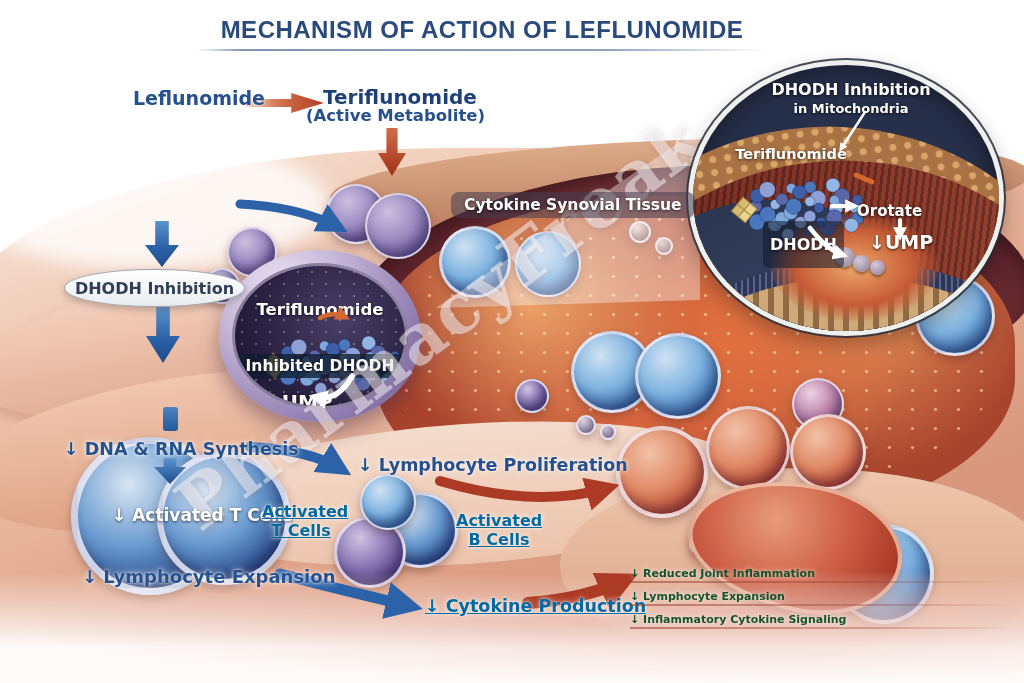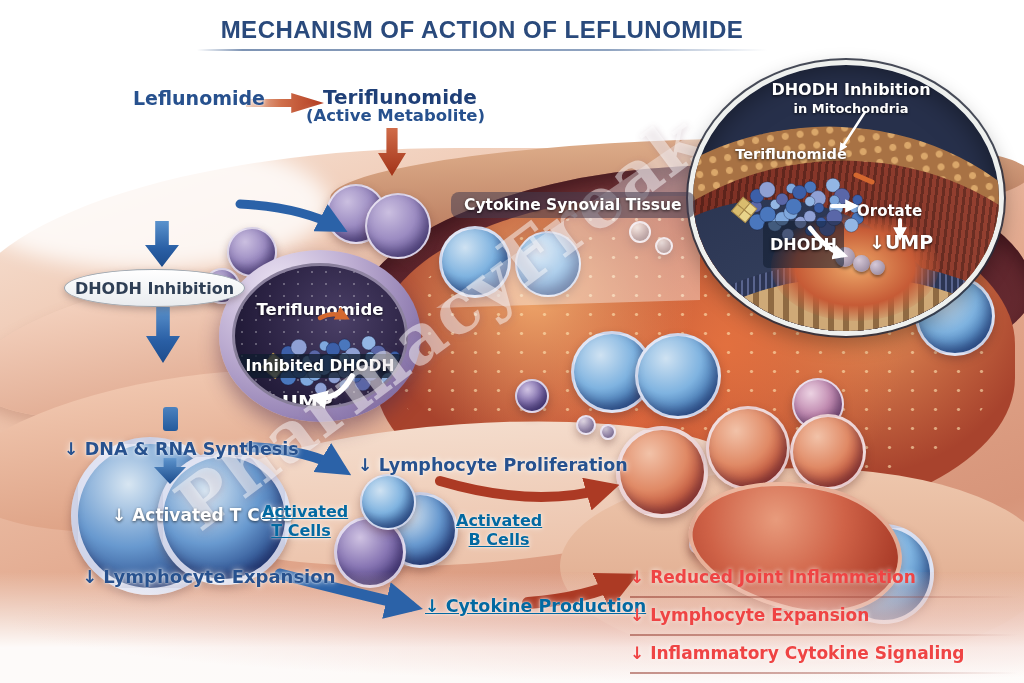--- a/index.html
+++ b/index.html
@@ -154,22 +154,22 @@
   .l-dna { left:64px; top:439px; font-size:17.5px; }
   .l-tover { left:112px; top:505px; font-size:17px; }
   .l-tcells { left:262px; top:502px; width:78px; text-align:center; font-size:16px;
     line-height:1.2; white-space:normal; }
   .l-bcells { left:456px; top:511px; width:86px; text-align:center; font-size:16px;
     line-height:1.2; white-space:normal; }
   .l-prolif { left:358px; top:455px; font-size:17.5px; }
   .l-expan { left:82px; top:566px; font-size:18px; }
   .l-cyto { left:425px; top:596px; font-size:17.5px; }
   .outcomes { position:absolute; left:630px; top:567px; width:388px; z-index:8; }
-  .outcome { font-weight:bold; font-size:17px; color:#ef4444; white-space:nowrap;
-    padding-bottom:8px; margin-bottom:7px;
+  .outcome { font-weight:bold; font-size:11px; color:#14532d; white-space:nowrap;
+    padding-bottom:0; margin-bottom:7px;
     text-shadow:0 0 5px rgba(255,255,255,.8); }
   .outcome-line { height:2px; margin-bottom:7px; margin-top:-6px;
     background:linear-gradient(90deg, rgba(150,60,48,.55), rgba(150,60,48,.35) 60%, rgba(150,60,48,0)); }
   
   .watermark { position:absolute; left:90px; top:280px; width:700px; text-align:center;
     z-index:5; transform:rotate(-37deg); font-family:"DejaVu Serif",serif;
     font-weight:bold; font-size:70px; letter-spacing:2px;
     color:rgba(255,255,255,.48); text-shadow:0 2px 6px rgba(140,100,120,.25);
     pointer-events:none; }
 </style>

